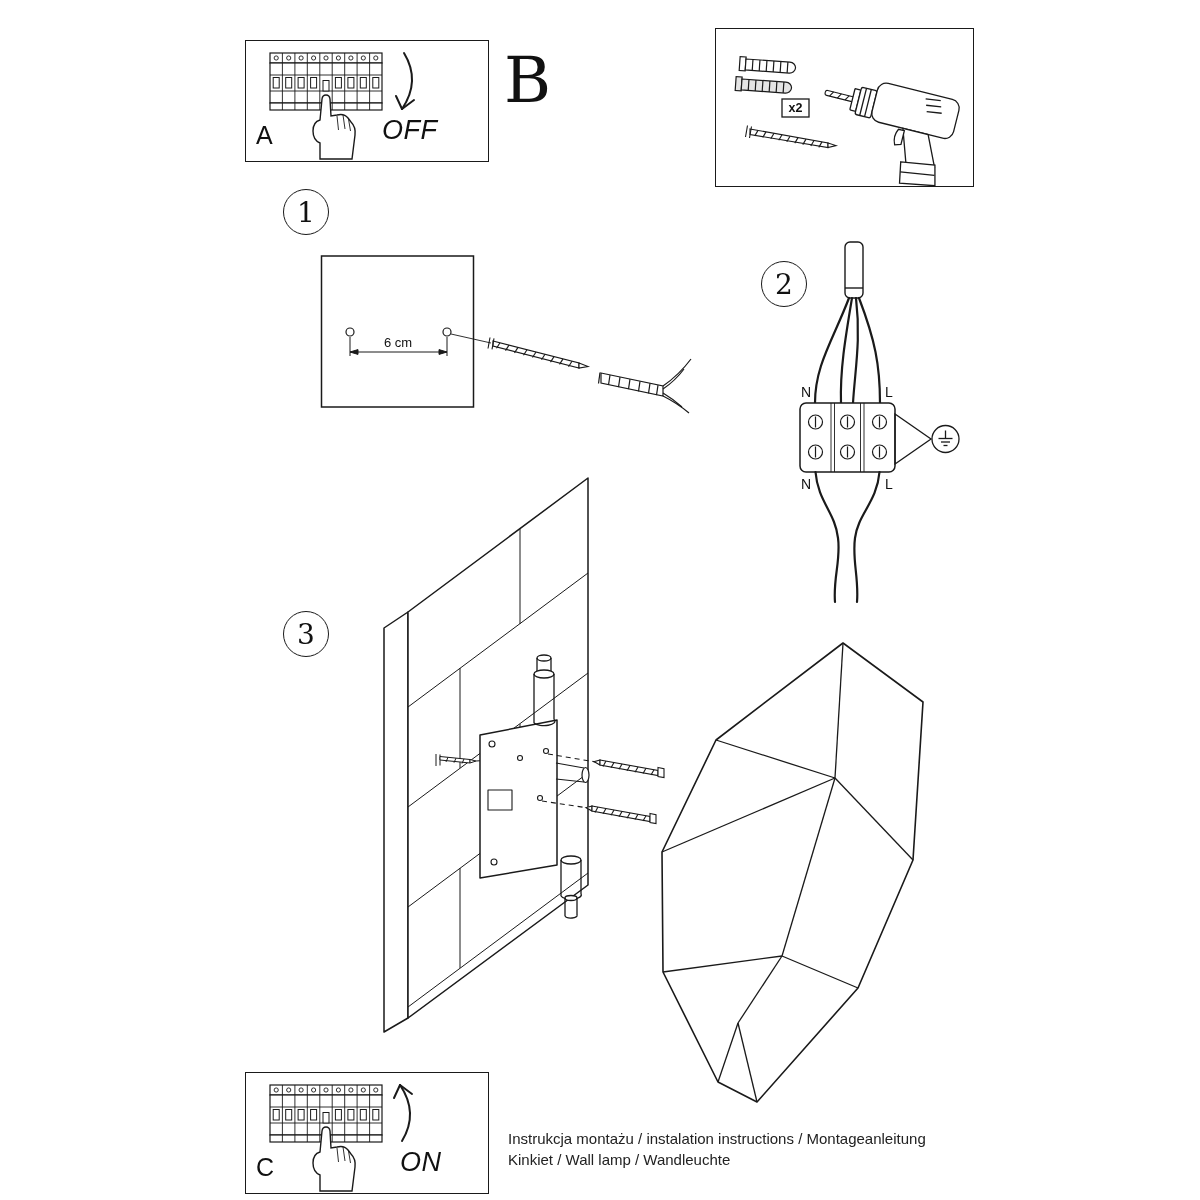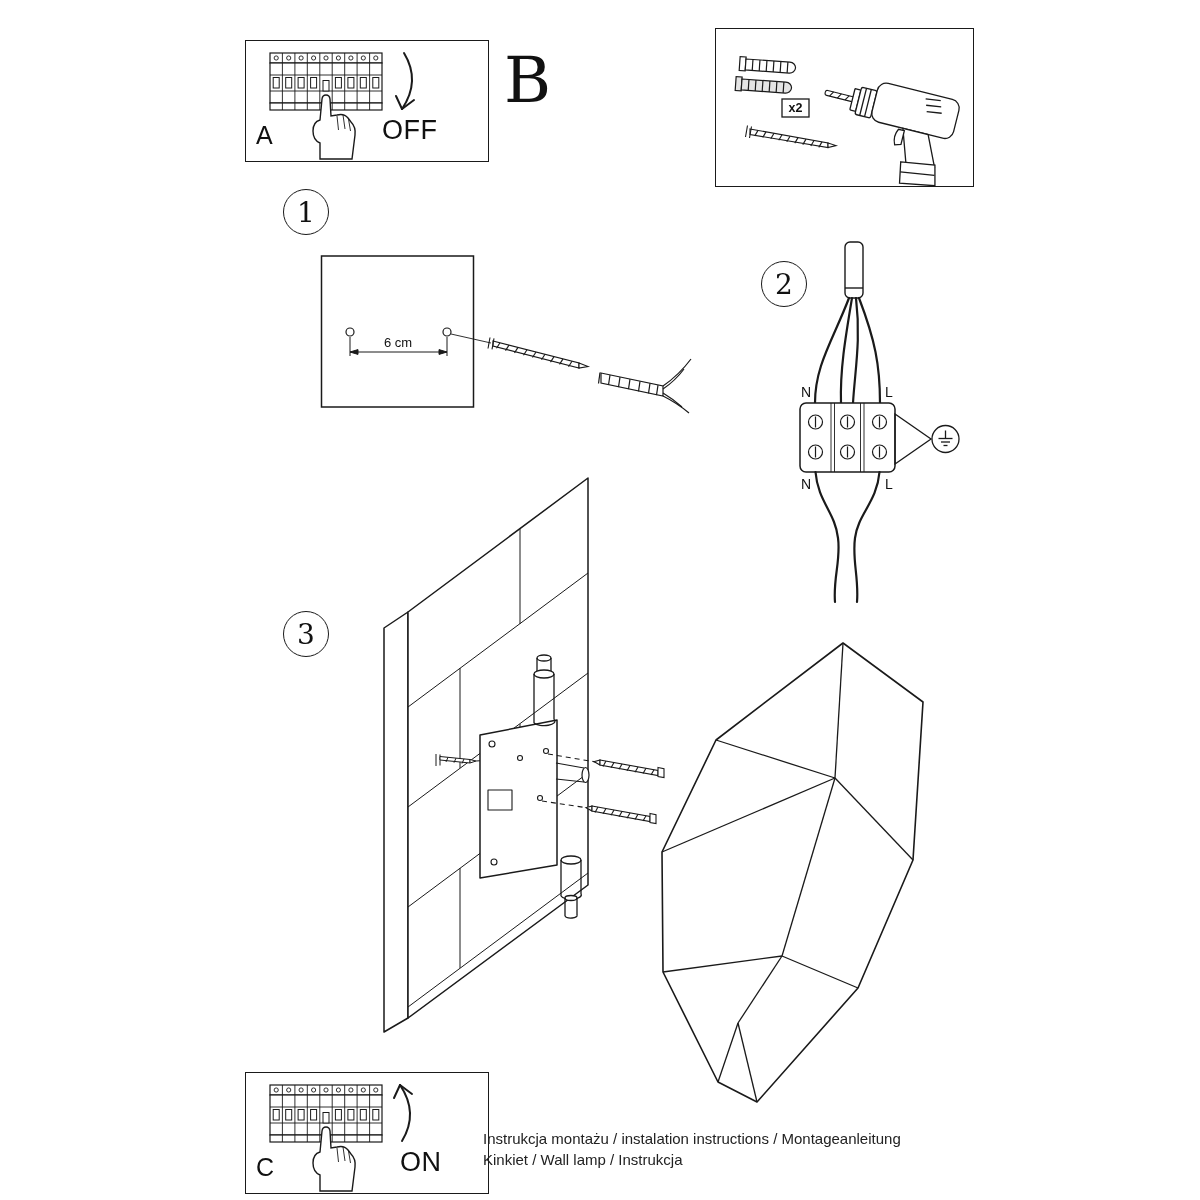--- a/index.html
+++ b/index.html
@@ -5,21 +5,21 @@
   html,body{margin:0;padding:0;background:#fff;}
   .sheet{position:relative;width:1200px;height:1200px;background:#fff;
          font-family:"Liberation Sans",sans-serif;color:#111;overflow:hidden;}
   .abs{position:absolute;}
   .box{position:absolute;border:1.5px solid #1a1a1a;background:#fff;}
   .step-circle{position:absolute;width:44px;height:44px;border:1.6px solid #1a1a1a;
          border-radius:50%;display:flex;align-items:center;justify-content:center;
          font-family:"DejaVu Serif",serif;font-size:28px;background:#fff;}
   .serif{font-family:"DejaVu Serif",serif;}
   .panel-letter{position:absolute;font-size:25px;}
-  .action-label{position:absolute;font-size:27px;letter-spacing:.5px;}
+  .action-label{position:absolute;font-size:27px;letter-spacing:.5px;font-style:italic;}
   .footer{font-size:15px;line-height:21px;color:#222;}
   svg text{font-family:"Liberation Sans",sans-serif;fill:#111;}
 </style>
 </head>
 <body>
 
 <div class="sheet">
 
   <svg width="0" height="0" class="abs" aria-hidden="true">
     <defs>
@@ -368,18 +368,18 @@
       <g stroke="#1a1a1a" stroke-width="2" fill="none" stroke-linecap="round">
         <path d="M156,68 Q173,40 154,12"></path>
         <path d="M154,12 L148,25"></path>
           <path d="M154,12 L166,21"></path>
       </g>
     </svg>
     <div class="panel-letter" style="left:10px;top:80px">C</div>
     <div class="action-label" style="left:154px;top:74px">ON</div>
   </div>
 
-  <div class="abs footer" style="left:483px;top:1128px;width:620px">
+  <div class="abs footer" style="left:508px;top:1128px;width:620px">
     <div>Instrukcja montażu / instalation instructions / Montageanleitung</div>
-    <div>Kinkiet / Wall lamp / Instrukcja</div>
+    <div>Kinkiet / Wall lamp / Wandleuchte</div>
   </div>
 
 </div>
 
 </body></html>

